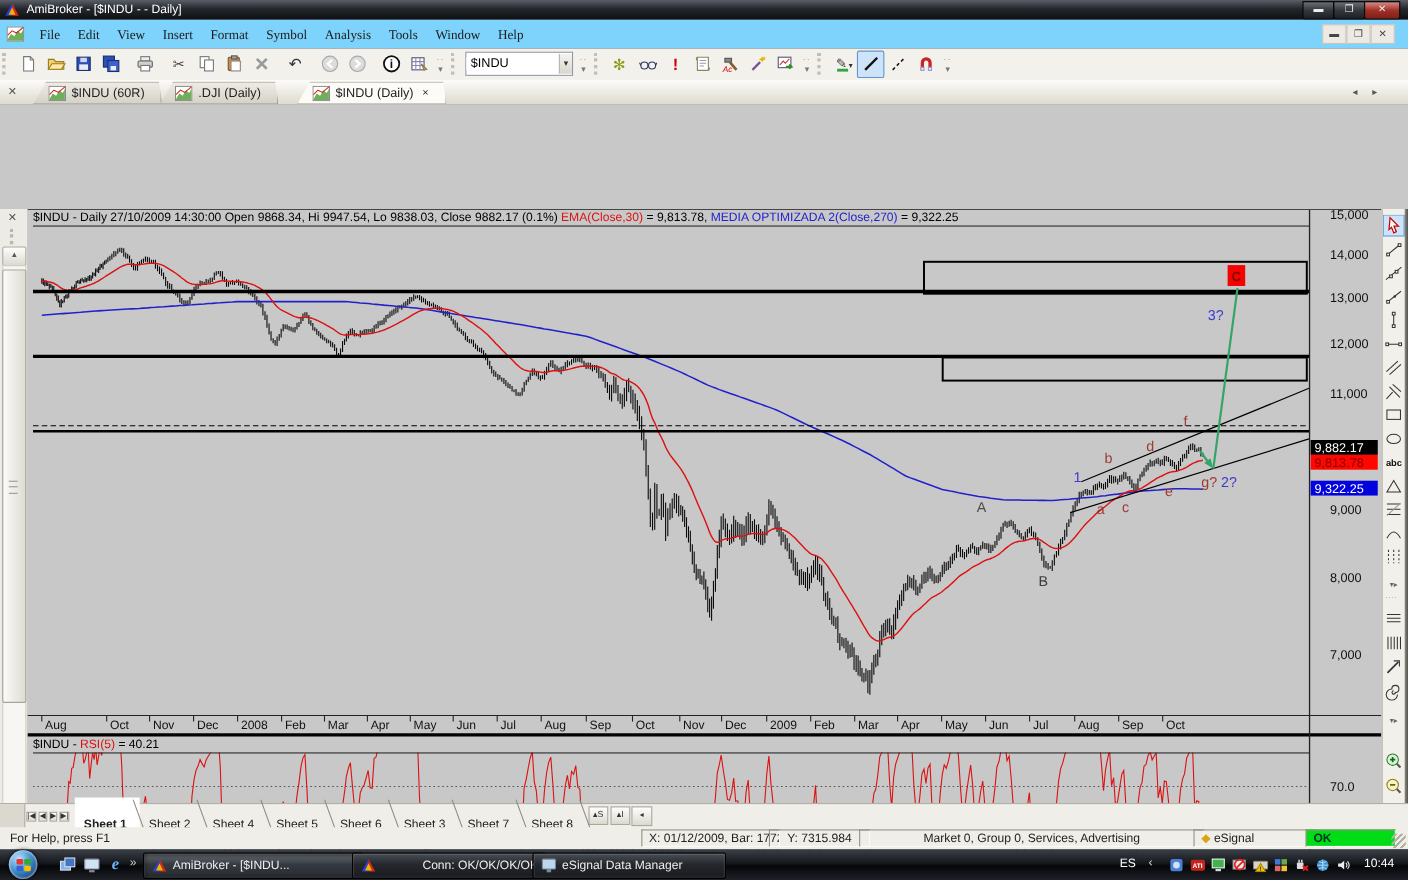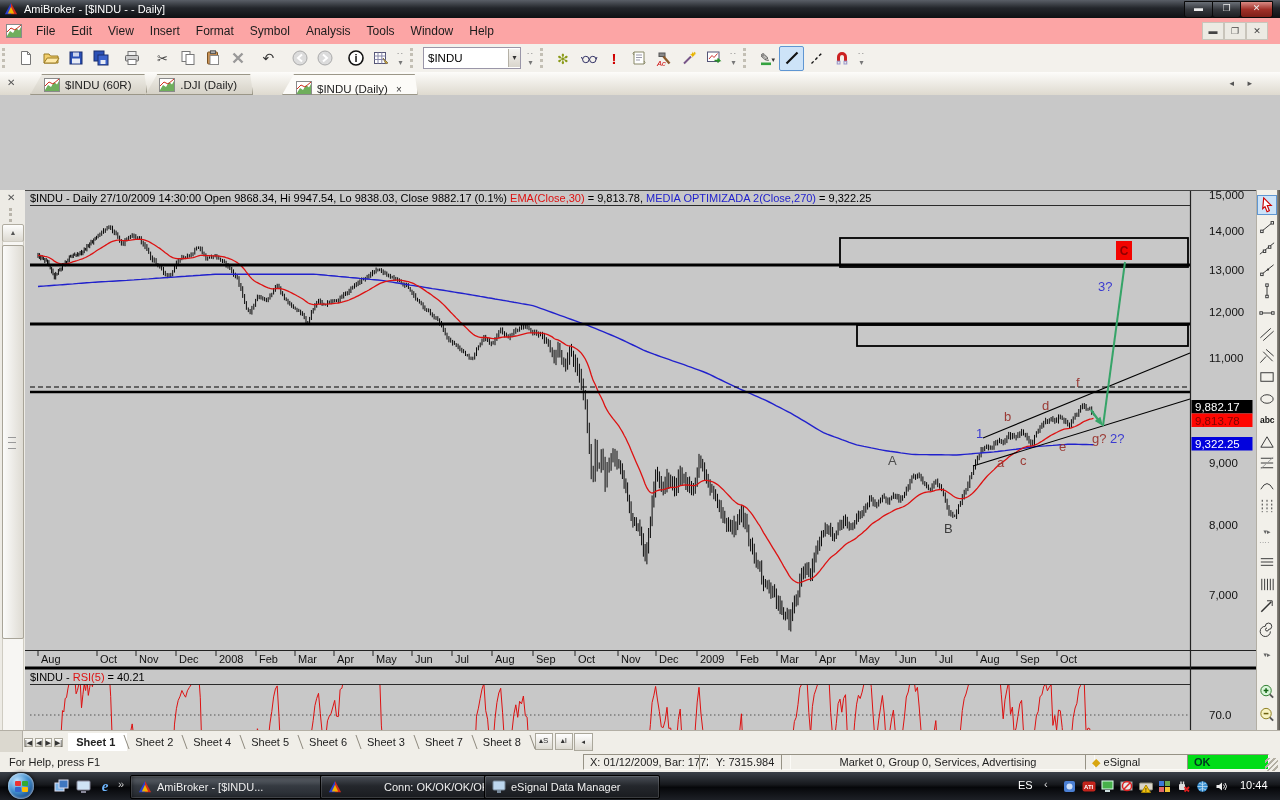--- a/index.html
+++ b/index.html
@@ -10,22 +10,22 @@
   
   #titlebar{left:0;top:0;width:1280px;height:18px;
     background:linear-gradient(#5a5f67,#23262b 45%,#0e1013);
     color:#fff;font-size:11px;display:flex;align-items:center;}
   #titlebar .title-text{margin-left:6px;}
   .caption-btn{position:absolute;top:1px;width:27px;height:15px;border-radius:0 0 3px 3px;
     background:linear-gradient(#6a6f77,#34373c 50%,#1c1e22);border:1px solid #0a0a0a;
     color:#eee;font-size:9px;line-height:13px;text-align:center;}
   .caption-btn.close{background:linear-gradient(#d98a84,#a03028 50%,#7d1f18);width:31px;}
   
-  #menubar{left:0;top:18px;width:1280px;height:26px;background:#fca5a5;
-    border-bottom:4px solid #000000;display:flex;align-items:center;font-size:12px;color:#1c1c1c;}
+  #menubar{left:0;top:18px;width:1280px;height:26px;background:#7dd3fc;
+    border-bottom:4px solid #000000;display:flex;align-items:center;font-size:12px;color:#1c1c1c;font-family:Liberation Serif, serif;}
   .menu-item{padding:3px 8px;cursor:default;}
   .mdi-btn{position:absolute;top:4px;width:20px;height:16px;text-align:center;
     font-size:9px;line-height:16px;color:#444;border:1px solid #c9c5bb;background:#eceae3;}
   
   #toolbar{left:0;top:44px;width:1280px;height:28px;background:#f3f1ec;
     border-bottom:1px solid #c9c5bb;display:flex;align-items:center;}
   .grip{width:4px;height:20px;border-left:3px dotted #c3bfb4;margin:0 4px 0 2px;}
   .tb-btn{width:23px;height:23px;display:inline-flex;align-items:center;justify-content:center;
     border:1px solid transparent;border-radius:2px;margin:0 0px;}
   .tb-btn.selected{background:#cde3f8;border-color:#5f96d2;}
@@ -69,21 +69,21 @@
   .rtool{position:absolute;left:0px;width:20px;height:20px;display:flex;align-items:center;justify-content:center;}
   .rtool.selected{background:#cde3f8;box-shadow:inset 0 0 0 1px #5f96d2;}
   .rtool.letter{font-family:"Liberation Serif",serif;font-style:italic;font-weight:bold;font-size:12px;color:#222;}
   #frame-right{left:1277px;top:95px;width:3px;height:635px;background:linear-gradient(90deg,#8e8a82,#55524c);}
   
   #sheetbar{left:0;top:730px;width:1280px;height:22px;background:#f0eee8;border-top:1px solid #b3afa5;
     display:flex;align-items:center;font-size:11px;}
   #sheet-corner{width:22px;height:22px;background:#dbd8cf;border-right:1px solid #b3afa5;}
   .sheet-nav{width:17px;height:16px;margin:0 1px;background:linear-gradient(#fefefe,#dcd9d1);
     border:1px solid #aaa79b;font-size:7px;color:#333;text-align:center;line-height:15px;}
-  .sheet-tab{position:relative;padding:3px 12px 3px 8px;color:#222;}
+  .sheet-tab{position:relative;padding:19px 12px 3px 8px;color:#222;}
   .sheet-tab::after{content:"";position:absolute;right:0px;top:2px;bottom:2px;width:1px;
     background:#8d897d;transform:skewX(20deg);}
   .sheet-tab.active{font-weight:bold;background:#fff;}
   .sheet-mini{width:16px;height:15px;margin-left:2px;background:linear-gradient(#fefefe,#dcd9d1);
     border:1px solid #aaa79b;font-size:8px;text-align:center;line-height:14px;color:#333;}
   
   #statusbar{left:0;top:752px;width:1280px;height:20px;background:#f0eee8;font-size:11px;color:#222;}
   .status-seg{position:absolute;top:2px;height:14px;line-height:14px;padding:0 6px;
     border:1px solid;border-color:#969285 #fbfaf6 #fbfaf6 #969285;white-space:nowrap;overflow:hidden;}
   .status-seg.flat{border-color:transparent;}
@@ -342,21 +342,21 @@
         <span>$INDU (60R)</span>
       </span><span class="doc-tab" style="left: 145.3px;">
         <span style="margin-right: 5px; display: inline-flex;">
           <svg width="16" height="14" viewBox="0 0 16 14">
             <rect x="0.5" y="0.5" width="15" height="13" fill="#fff" stroke="#8a8a8a"></rect>
             <path d="M1 12 L4 7 L7 9 L10 4 L13 6.5 L15 3 L15 13 L1 13 Z" fill="#6fae5c"></path>
             <path d="M1 8 L5 4 L9 6 L15 1" stroke="#d03020" fill="none" stroke-width="1"></path>
           </svg>
         </span>
         <span>.DJI (Daily)</span>
-      </span><span class="doc-tab active" style="left: 282px; align-items: flex-end;">
+      </span><span class="doc-tab active" style="left: 270px;">
         <span style="margin-right: 5px; display: inline-flex;">
           <svg width="16" height="14" viewBox="0 0 16 14">
             <rect x="0.5" y="0.5" width="15" height="13" fill="#fff" stroke="#8a8a8a"></rect>
             <path d="M1 12 L4 7 L7 9 L10 4 L13 6.5 L15 3 L15 13 L1 13 Z" fill="#6fae5c"></path>
             <path d="M1 8 L5 4 L9 6 L15 1" stroke="#d03020" fill="none" stroke-width="1"></path>
           </svg>
         </span>
         <span>$INDU (Daily)</span>
         <span class="close-x">×</span>
       </span></span>

